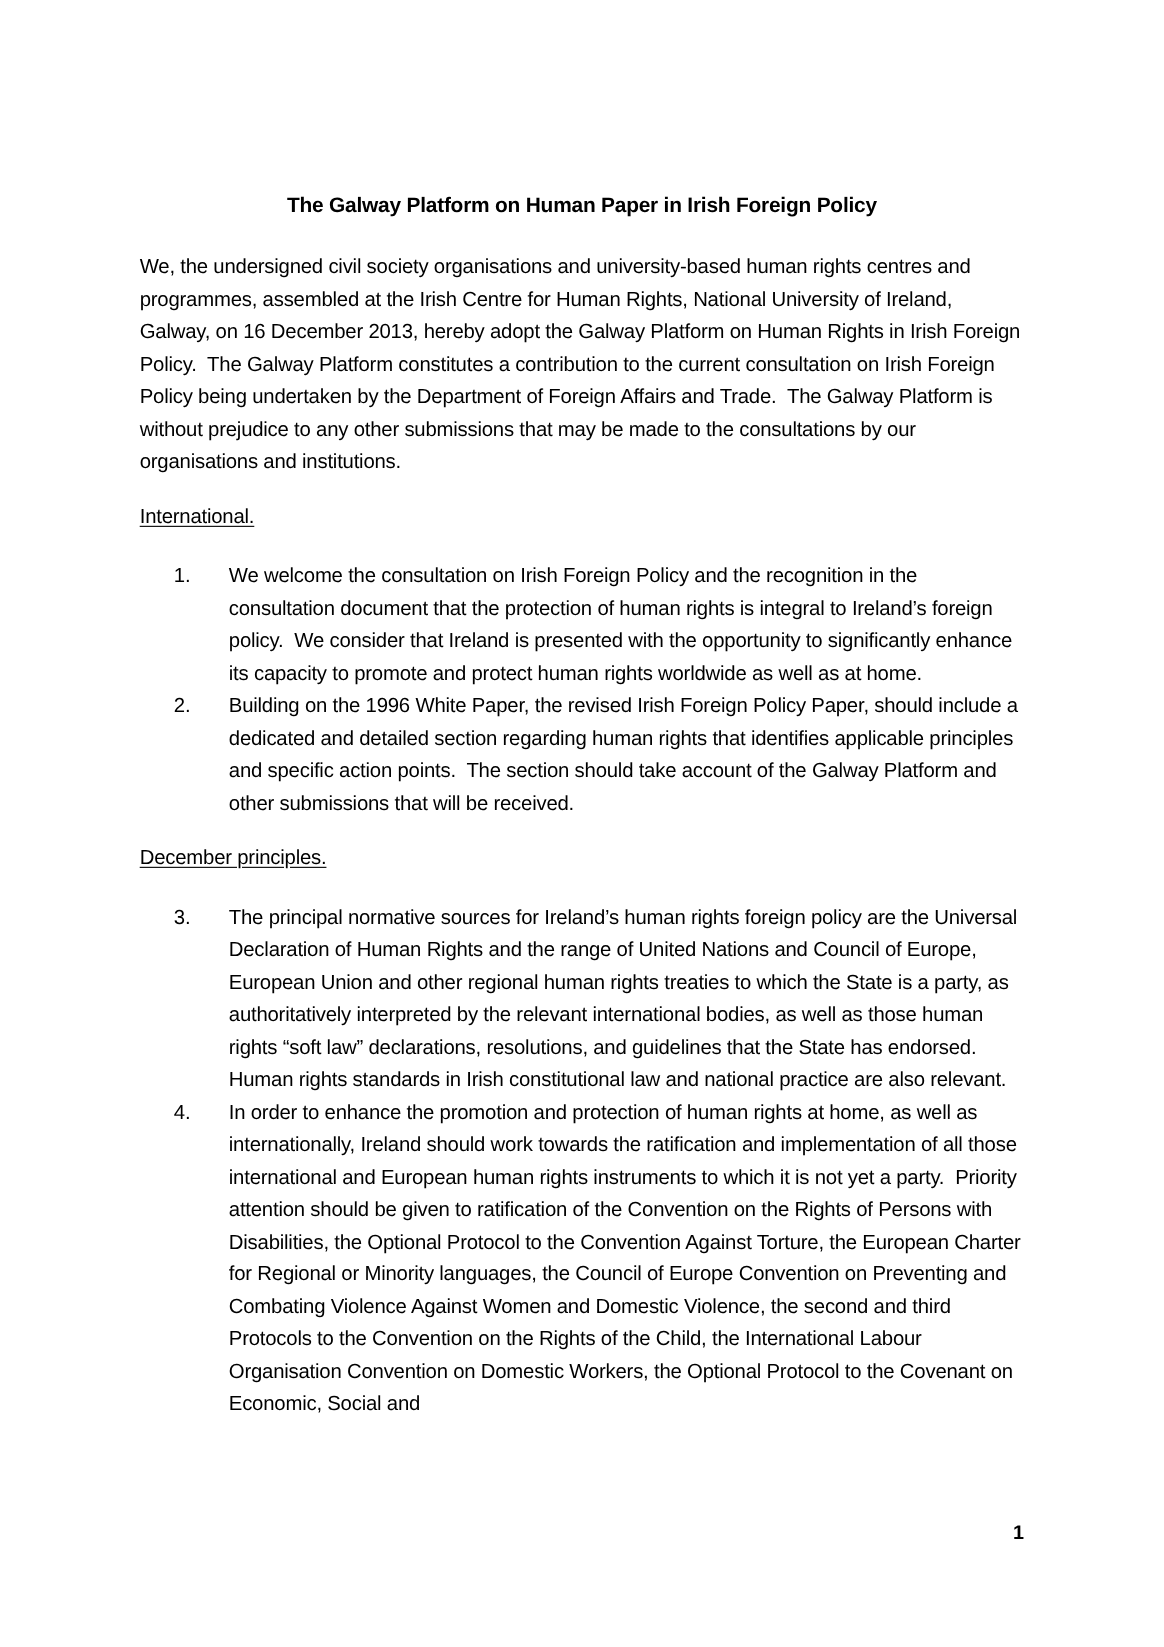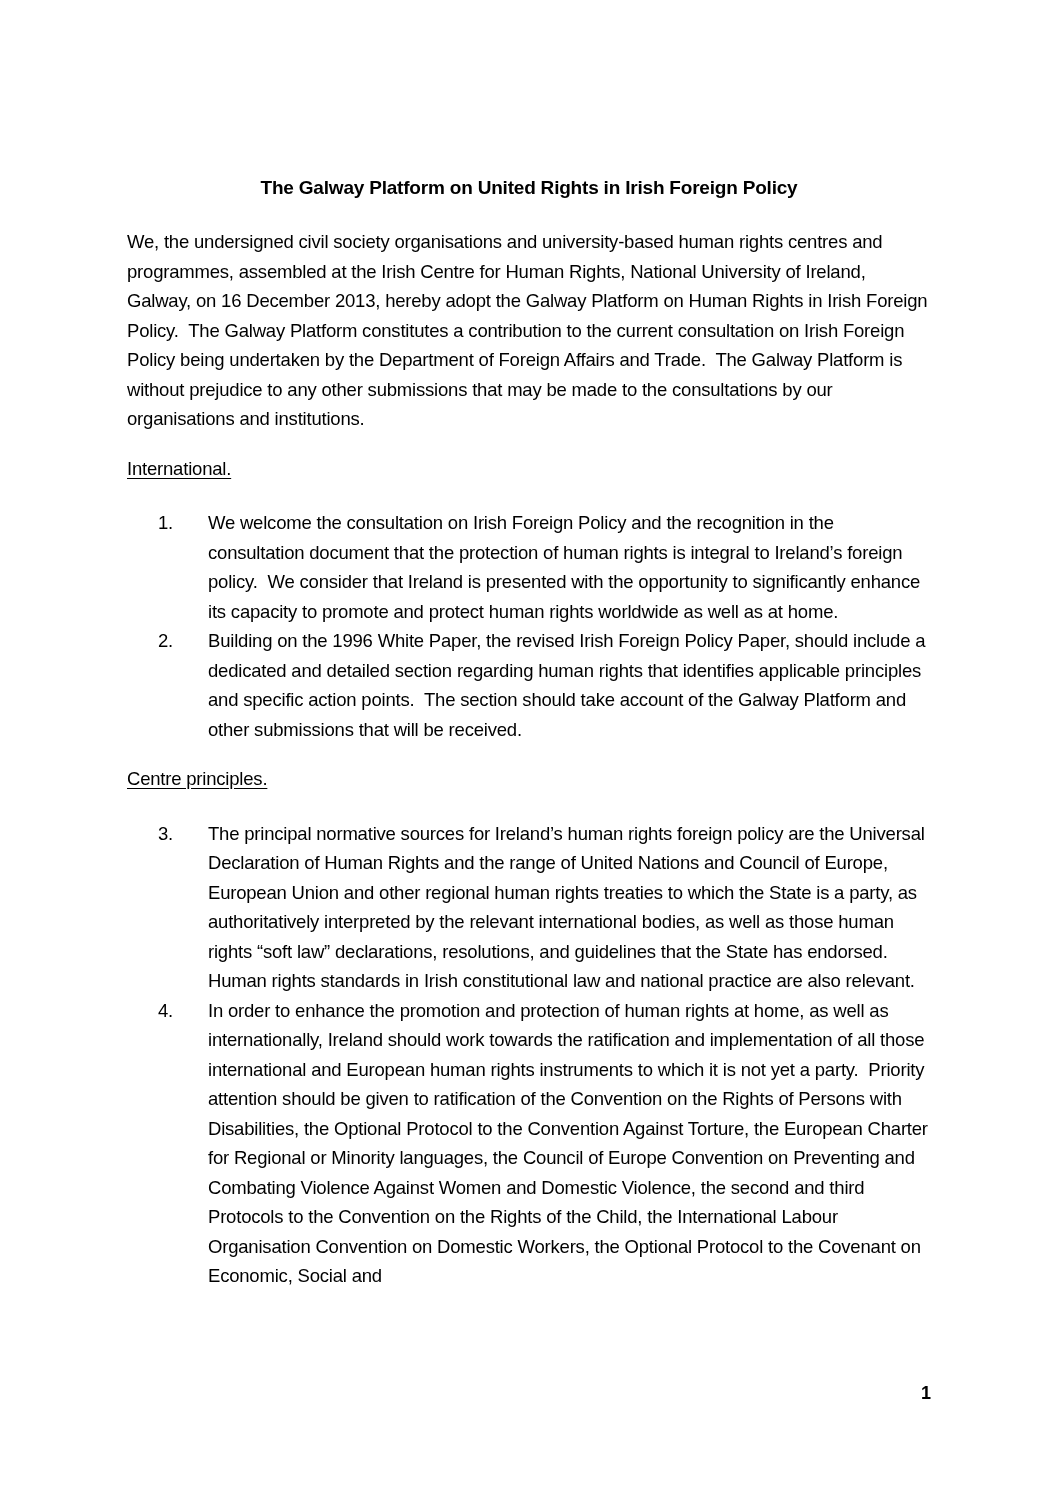--- a/index.html
+++ b/index.html
@@ -62,38 +62,38 @@
     font-size: 18px;
     font-weight: bold;
     letter-spacing: 0;
   }
 </style>
 </head>
 <body>
 
 <div class="page">
 
-  <h1 class="doc-title">The Galway Platform on United Rights in Irish Foreign Policy</h1>
+  <h1 class="doc-title">The Galway Platform on Human Paper in Irish Foreign Policy</h1>
 
   <p class="opening-para">We, the undersigned civil society organisations and university-based human rights centres and programmes, assembled at the Irish Centre for Human Rights, National University of Ireland, Galway, on 16 December 2013, hereby adopt the Galway Platform on Human Rights in Irish Foreign Policy.  The Galway Platform constitutes a contribution to the current consultation on Irish Foreign Policy being undertaken by the Department of Foreign Affairs and Trade.  The Galway Platform is without prejudice to any other submissions that may be made to the consultations by our organisations and institutions.</p>
 
   <h2 class="section-heading">International.</h2>
 
   <div class="numbered-list">
     <div class="list-item">
       <span class="item-number">1.</span>
       <span class="item-text">We welcome the consultation on Irish Foreign Policy and the recognition in the consultation document that the protection of human rights is integral to Ireland’s foreign policy.  We consider that Ireland is presented with the opportunity to significantly enhance its capacity to promote and protect human rights worldwide as well as at home.</span>
     </div>
     <div class="list-item">
       <span class="item-number">2.</span>
       <span class="item-text">Building on the 1996 White Paper, the revised Irish Foreign Policy Paper, should include a dedicated and detailed section regarding human rights that identifies applicable principles and specific action points.  The section should take account of the Galway Platform and other submissions that will be received.</span>
     </div>
   </div>
 
-  <h2 class="section-heading">Centre principles.</h2>
+  <h2 class="section-heading">December principles.</h2>
 
   <div class="numbered-list">
     <div class="list-item">
       <span class="item-number">3.</span>
       <span class="item-text">The principal normative sources for Ireland’s human rights foreign policy are the Universal Declaration of Human Rights and the range of United Nations and Council of Europe, European Union and other regional human rights treaties to which the State is a party, as authoritatively interpreted by the relevant international bodies, as well as those human rights “soft law” declarations, resolutions, and guidelines that the State has endorsed.  Human rights standards in Irish constitutional law and national practice are also relevant.</span>
     </div>
     <div class="list-item">
       <span class="item-number">4.</span>
       <span class="item-text">In order to enhance the promotion and protection of human rights at home, as well as internationally, Ireland should work towards the ratification and implementation of all those international and European human rights instruments to which it is not yet a party.  Priority attention should be given to ratification of the Convention on the Rights of Persons with Disabilities, the Optional Protocol to the Convention Against Torture, the European Charter for Regional or Minority languages, the Council of Europe Convention on Preventing and Combating Violence Against Women and Domestic Violence, the second and third Protocols to the Convention on the Rights of the Child, the International Labour Organisation Convention on Domestic Workers, the Optional Protocol to the Covenant on Economic, Social and</span>
     </div>

